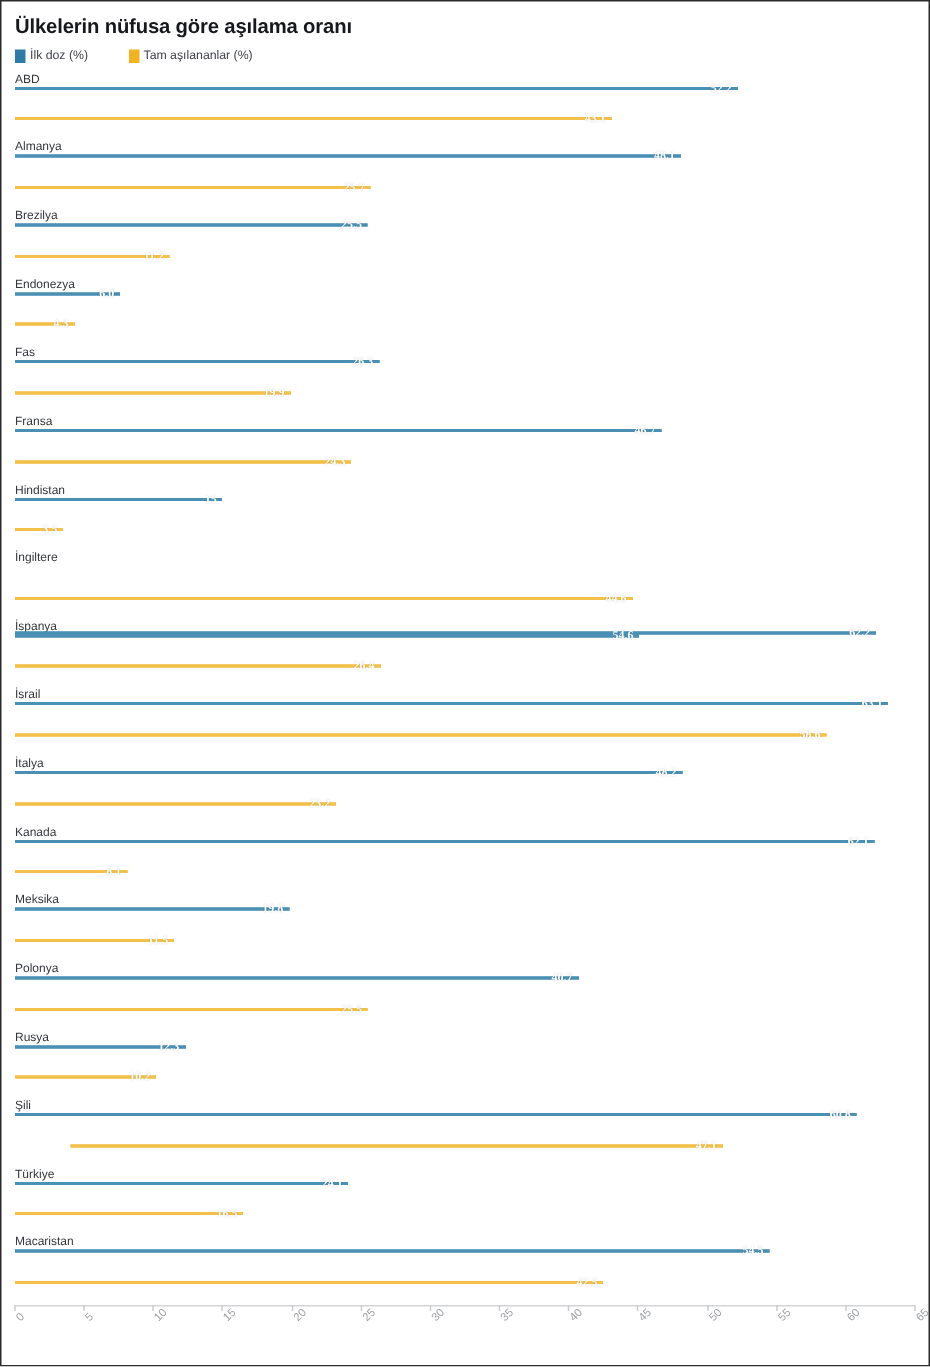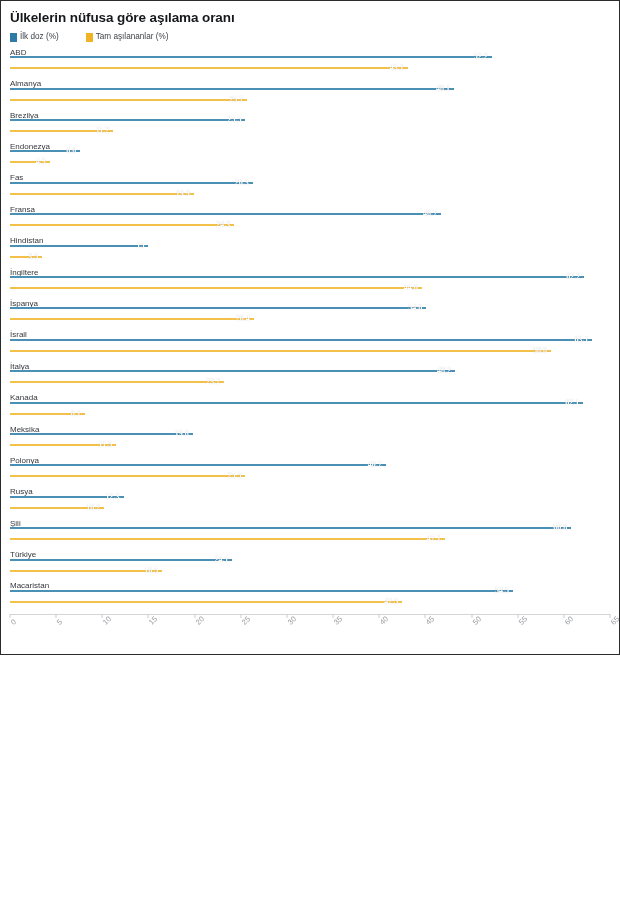--- a/index.html
+++ b/index.html
@@ -9,21 +9,21 @@
     background: #ffffff;
   }
   body {
     font-family: "Liberation Sans", sans-serif;
     -webkit-font-smoothing: antialiased;
   }
 
   .chart-card {
     position: relative;
     width: 620px;
-    height: 655px;
+    height: 911px;
     box-sizing: border-box;
     background: #ffffff;
     border: 1px solid #2b2b2b;
     overflow: hidden;
   }
 
   .chart-inner {
     position: absolute;
     left: 0;
     top: 0;
@@ -315,21 +315,21 @@
                 <div class="bar fully" style="width: 5.38462%;">
                   <span class="bar-value">3.5</span>
                 </div>
               </div>
             </div>
           </div>
           <div class="country-row">
             <div class="country-label">İngiltere</div>
             <div class="bars">
               <div class="bar-track">
-                <div class="bar first-dose" style="width: 95.6923%;">
+                <div class="bar first-dose" style="width: 95.6923%; margin-top: 44px;">
                   <span class="bar-value">62.2</span>
                 </div>
               </div>
               <div class="bar-track">
                 <div class="bar fully" style="width: 68.6154%;">
                   <span class="bar-value">44.6</span>
                 </div>
               </div>
             </div>
           </div>
@@ -440,21 +440,21 @@
           </div>
           <div class="country-row">
             <div class="country-label">Şili</div>
             <div class="bars">
               <div class="bar-track">
                 <div class="bar first-dose" style="width: 93.5385%;">
                   <span class="bar-value">60.8</span>
                 </div>
               </div>
               <div class="bar-track">
-                <div class="bar fully" style="width: 72.4615%;">
+                <div class="bar fully" style="width: 72.4615%; margin-left: 37px;">
                   <span class="bar-value">47.1</span>
                 </div>
               </div>
             </div>
           </div>
           <div class="country-row">
             <div class="country-label">Türkiye</div>
             <div class="bars">
               <div class="bar-track">
                 <div class="bar first-dose" style="width: 37.0769%;">

